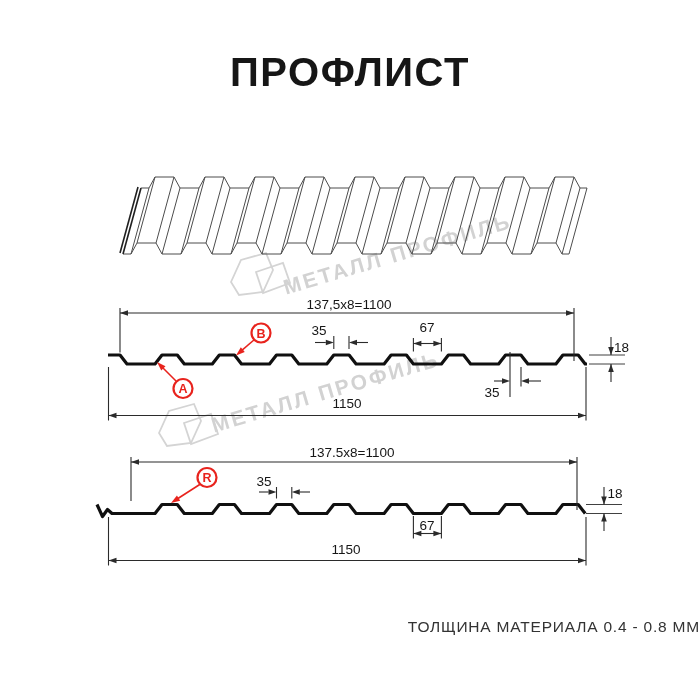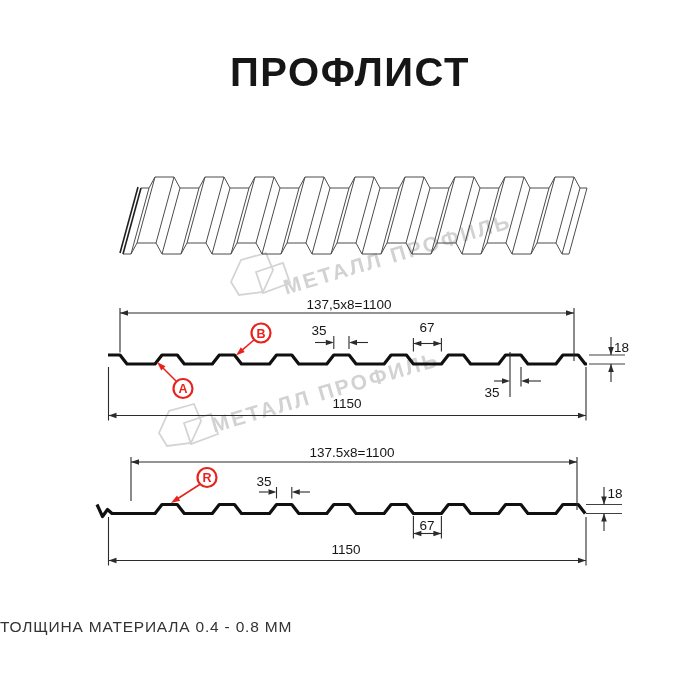--- a/index.html
+++ b/index.html
@@ -2,21 +2,21 @@
 <html><head>
 <meta charset="utf-8">
 <style>
   html,body{margin:0;padding:0;}
   .page{position:relative;width:700px;height:700px;background:#ffffff;overflow:hidden;
         font-family:"Liberation Sans",sans-serif;}
   .title{position:absolute;left:0;top:50px;width:700px;text-align:center;
          font-size:40px;font-weight:bold;letter-spacing:1.5px;color:#161616;}
   .subtitle{position:absolute;left:0;top:99px;width:700px;text-align:center;
          font-size:17px;font-weight:bold;letter-spacing:.5px;color:#2a2a2a;}
-  .footer{position:absolute;left:0;top:618px;width:700px;text-align:left;
+  .footer{position:absolute;left:0;top:618px;width:700px;text-align:right;
          font-size:15.5px;font-weight:500;letter-spacing:.8px;color:#333;}
   .wm{position:absolute;white-space:nowrap;font-weight:bold;font-size:21px;
       letter-spacing:2.5px;color:#d2d2d2;transform-origin:0 50%;
       transform:rotate(-16.5deg);user-select:none;}
   .wm1{left:284px;top:276px;}
   .wm2{left:212px;top:414px;}
   svg.art{position:absolute;left:0;top:0;}
   svg text{font-family:"Liberation Sans",sans-serif;font-size:13.5px;fill:#161616;}
   svg text.lab{font-size:12.5px;font-weight:bold;fill:#e8231d;text-anchor:middle;}
   svg text.mid{text-anchor:middle;}

